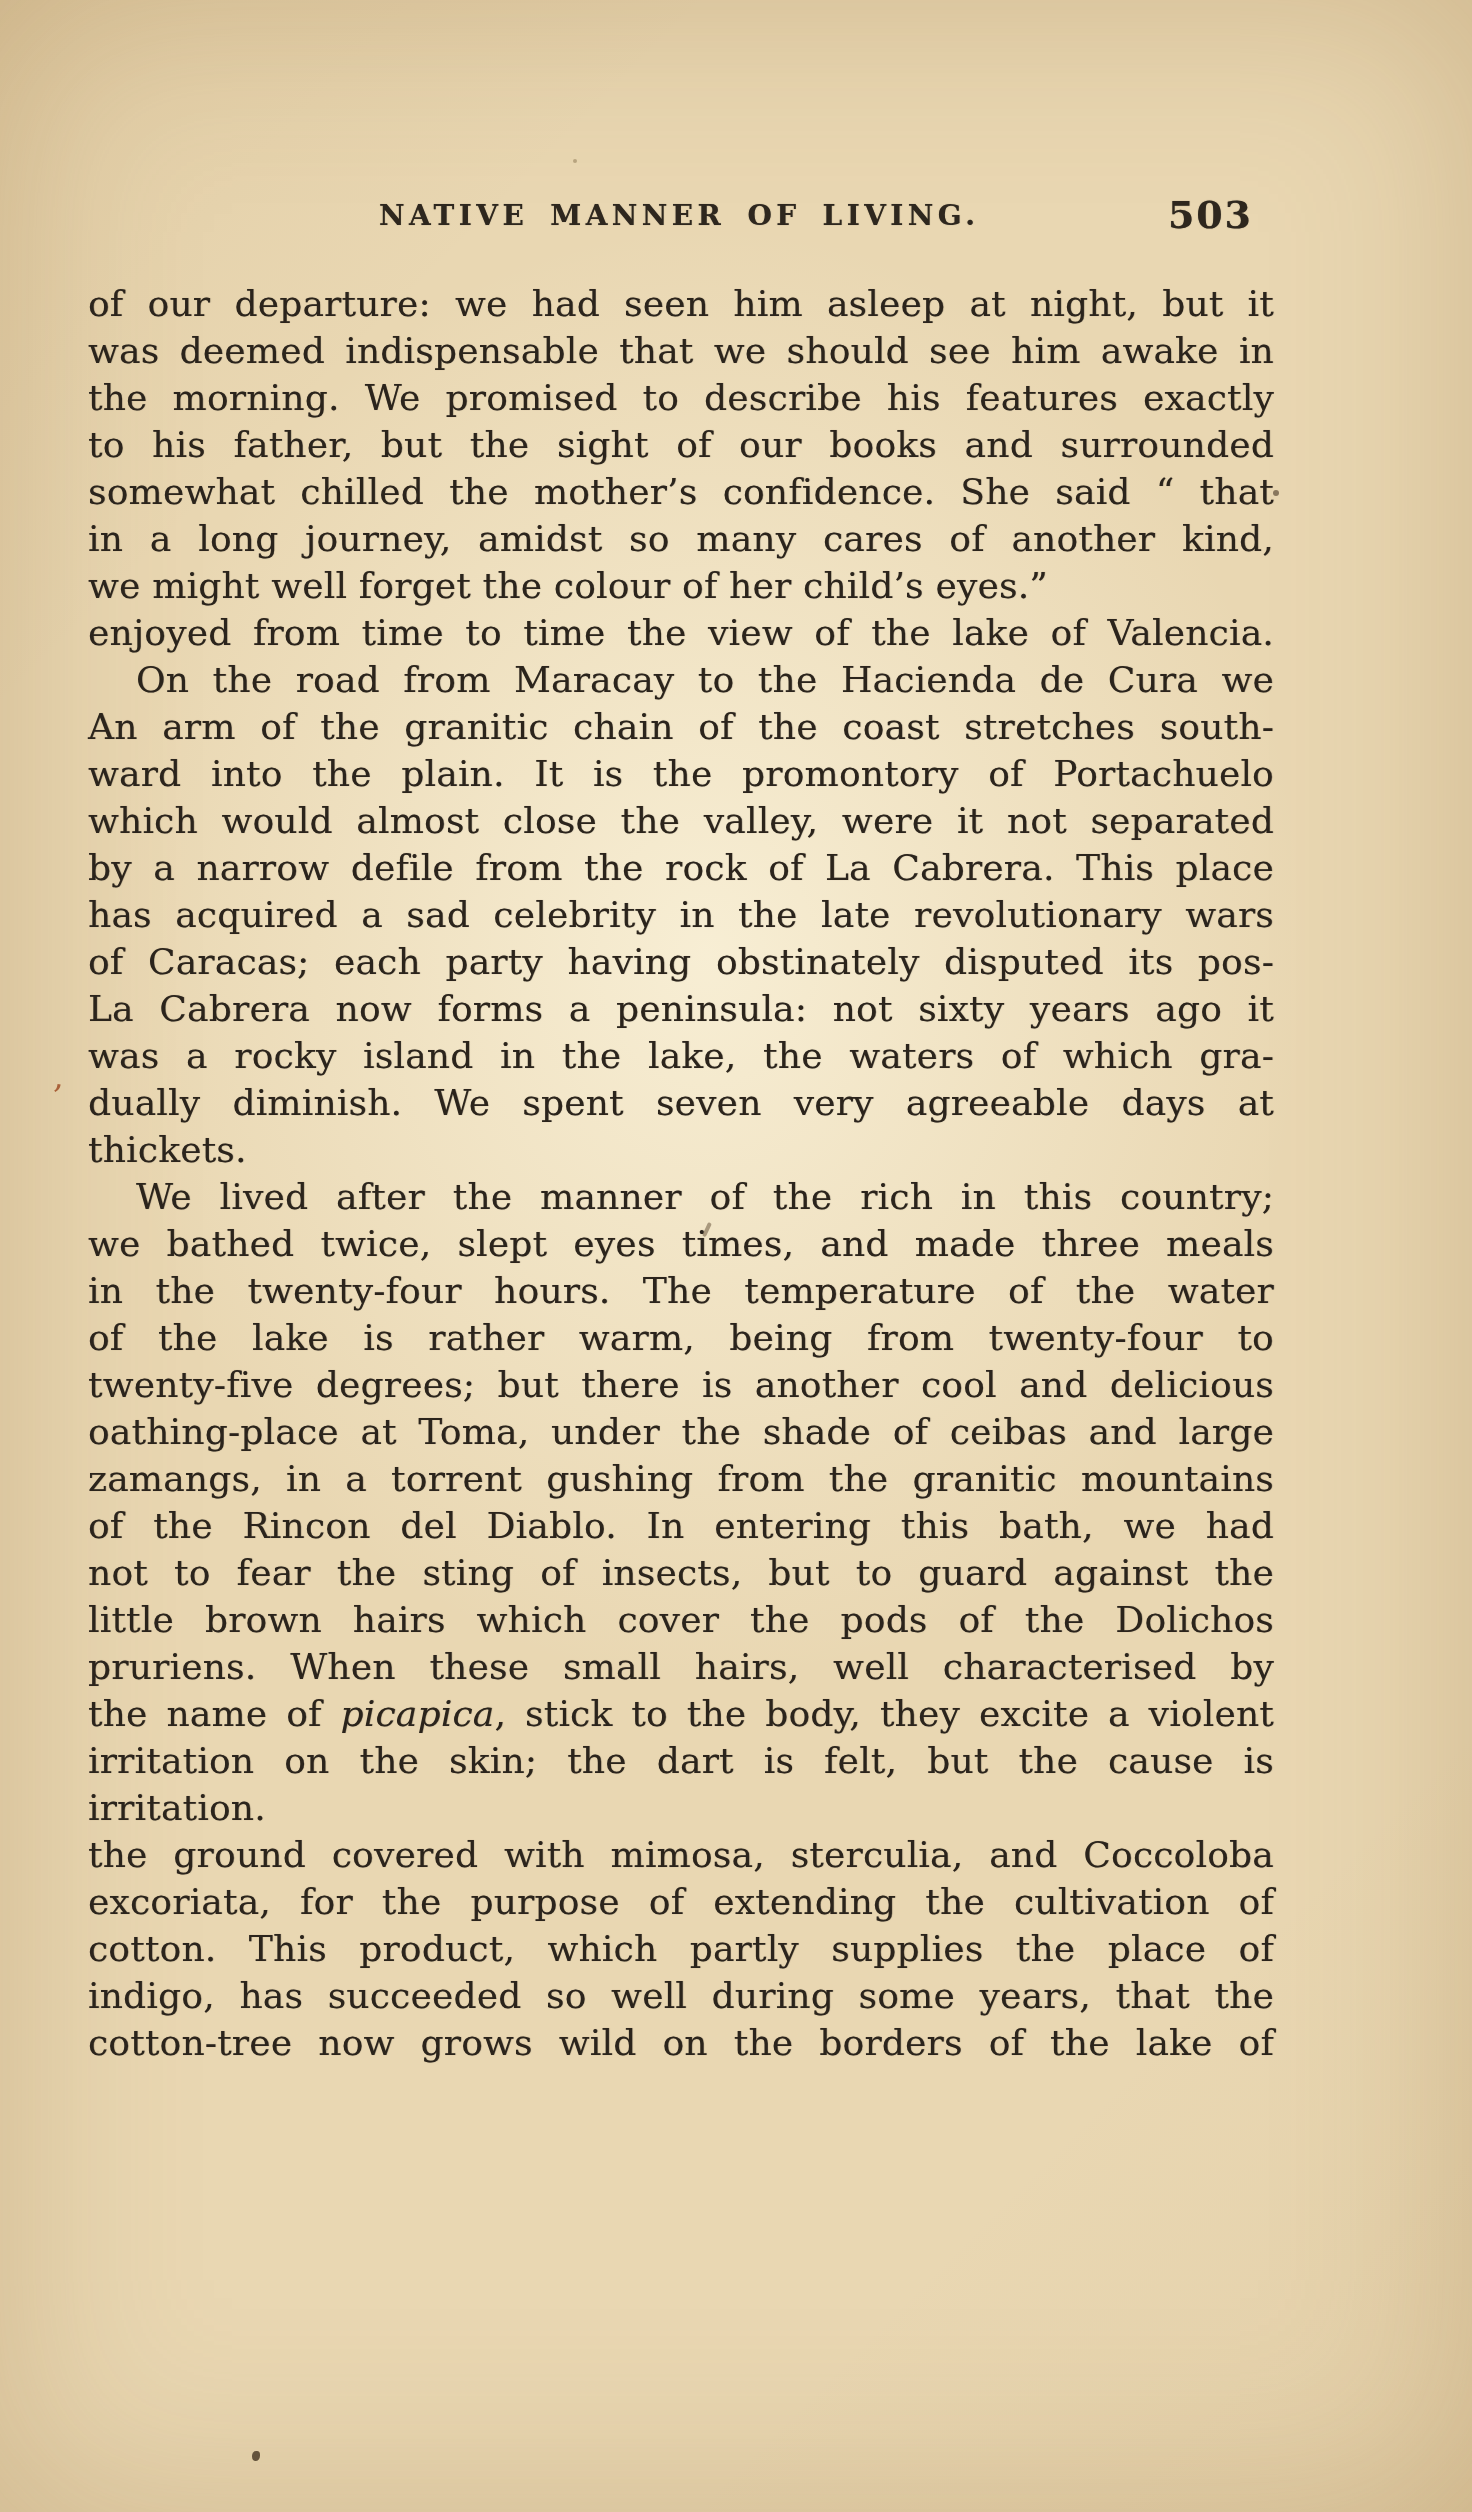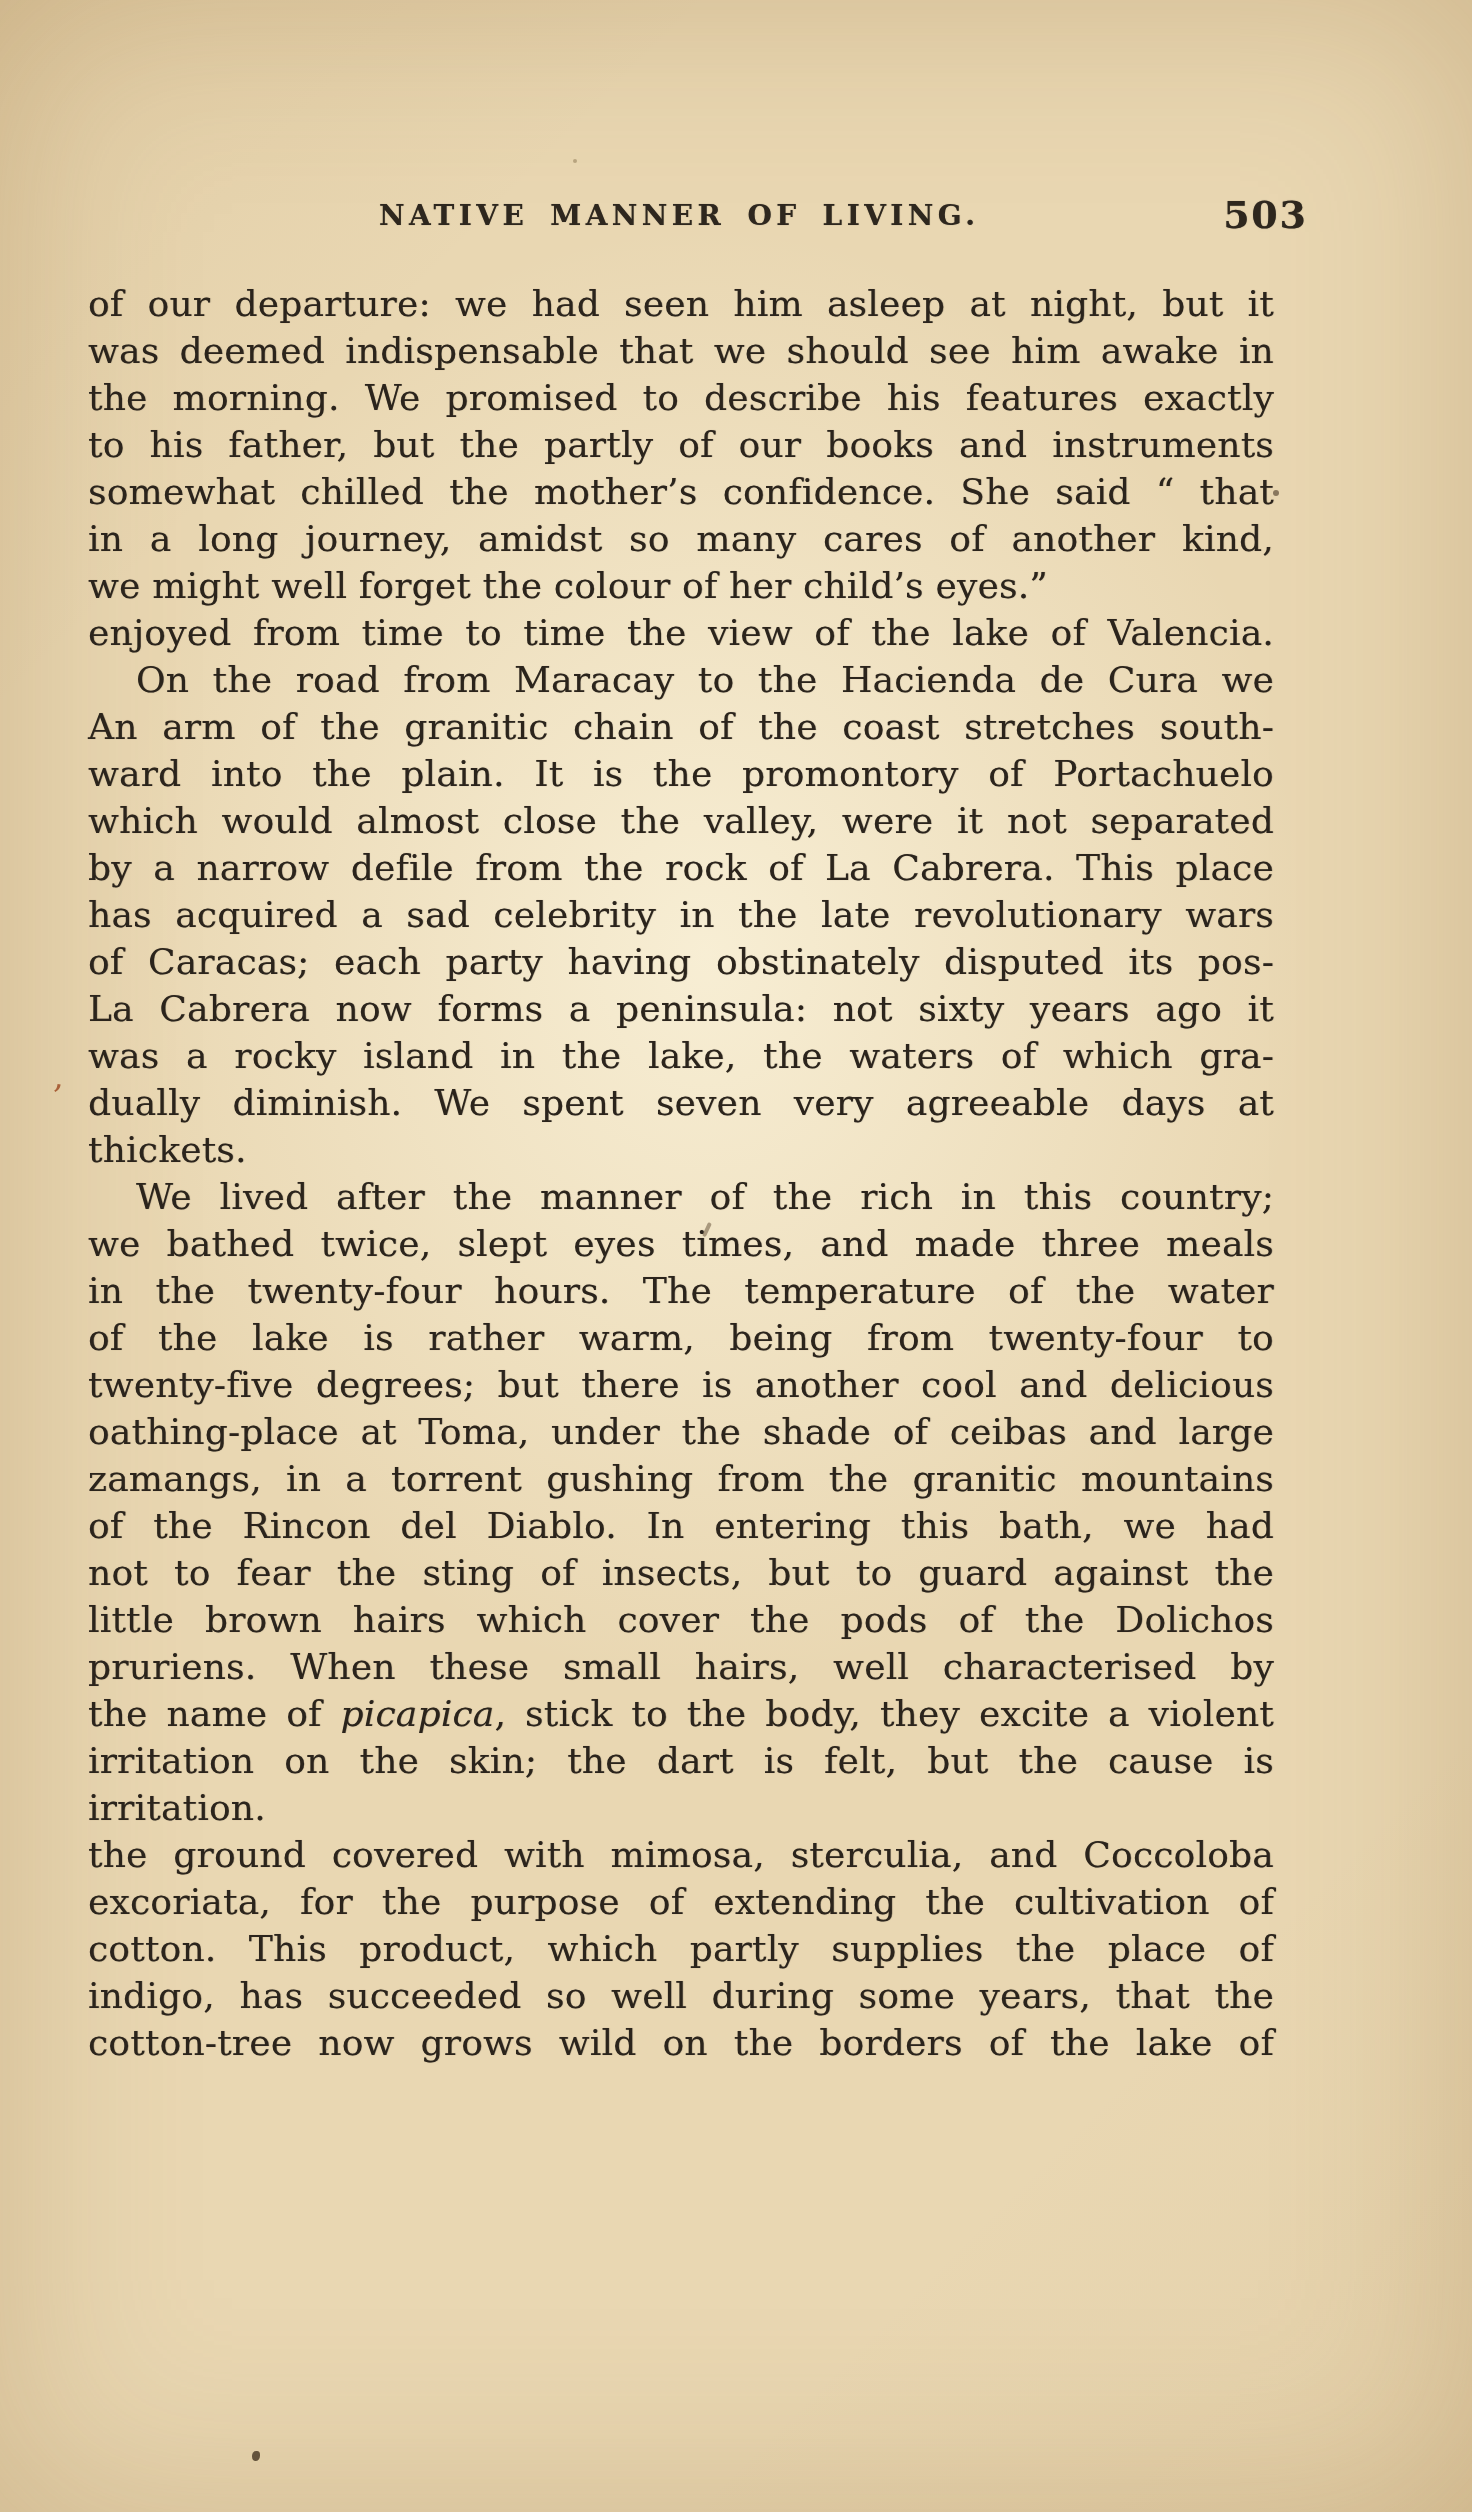--- a/index.html
+++ b/index.html
@@ -18,21 +18,21 @@
       #e9d7b2;
     box-shadow: inset 0 0 194px rgba(140,100,45,0.28);
   }
   .running-header { position: absolute; top: 199px; left: 0; width: 100%; height: 44px; }
   .header-title {
     position: absolute; left: 379px; width: 608px; 
     font-size: 28px; font-weight: bold; letter-spacing: 4.4px; word-spacing: 8px;
     color: #2e271e; text-shadow: 0 0 0.9px rgba(46,39,30,0.5);
   }
   .page-number {
-    position: absolute; left: 1195px; width: 141px; top: -7px; text-align: center;
+    position: absolute; left: 1168px; width: 141px; top: -7px; text-align: left;
     font-size: 38px; font-weight: bold; letter-spacing: 1.8px;
     color: #2e271e; text-shadow: 0 0 0.9px rgba(46,39,30,0.5);
   }
   .text-block { position: absolute; left: 88px; top: 280px; width: 1186px; }
   .line {
     font-size: 36px; line-height: 47px; height: 47px;
     text-align: justify; text-align-last: justify; text-justify: inter-word;
     letter-spacing: 0.2px;
     color: #2b241c; text-shadow: 0.4px 0.4px 0.7px rgba(43,36,28,0.45);
   }
@@ -57,21 +57,21 @@
     <div class="header-title">NATIVE MANNER OF LIVING.</div>
     <div class="page-number">503</div>
   </header>
 
   <div class="margin-mark">’</div>
 
   <main id="text-block" class="text-block">
       <div class="line"><span>of our departure: we had seen him asleep at night, but it</span></div>
       <div class="line"><span>was deemed indispensable that we should see him awake in</span></div>
       <div class="line"><span>the morning. We promised to describe his features exactly</span></div>
-      <div class="line"><span>to his father, but the partly of our books and instruments</span></div>
+      <div class="line"><span>to his father, but the sight of our books and surrounded</span></div>
       <div class="line"><span>somewhat chilled the mother’s confidence. She said “ that</span></div>
       <div class="line"><span>in a long journey, amidst so many cares of another kind,</span></div>
       <div class="line no-stretch"><span>we might well forget the colour of her child’s eyes.”</span></div>
       <div class="line"><span>enjoyed from time to time the view of the lake of Valencia.</span></div>
       <div class="line indent"><span>On the road from Maracay to the Hacienda de Cura we</span></div>
       <div class="line"><span>An arm of the granitic chain of the coast stretches south-</span></div>
       <div class="line"><span>ward into the plain. It is the promontory of Portachuelo</span></div>
       <div class="line"><span>which would almost close the valley, were it not separated</span></div>
       <div class="line"><span>by a narrow defile from the rock of La Cabrera. This place</span></div>
       <div class="line"><span>has acquired a sad celebrity in the late revolutionary wars</span></div>

